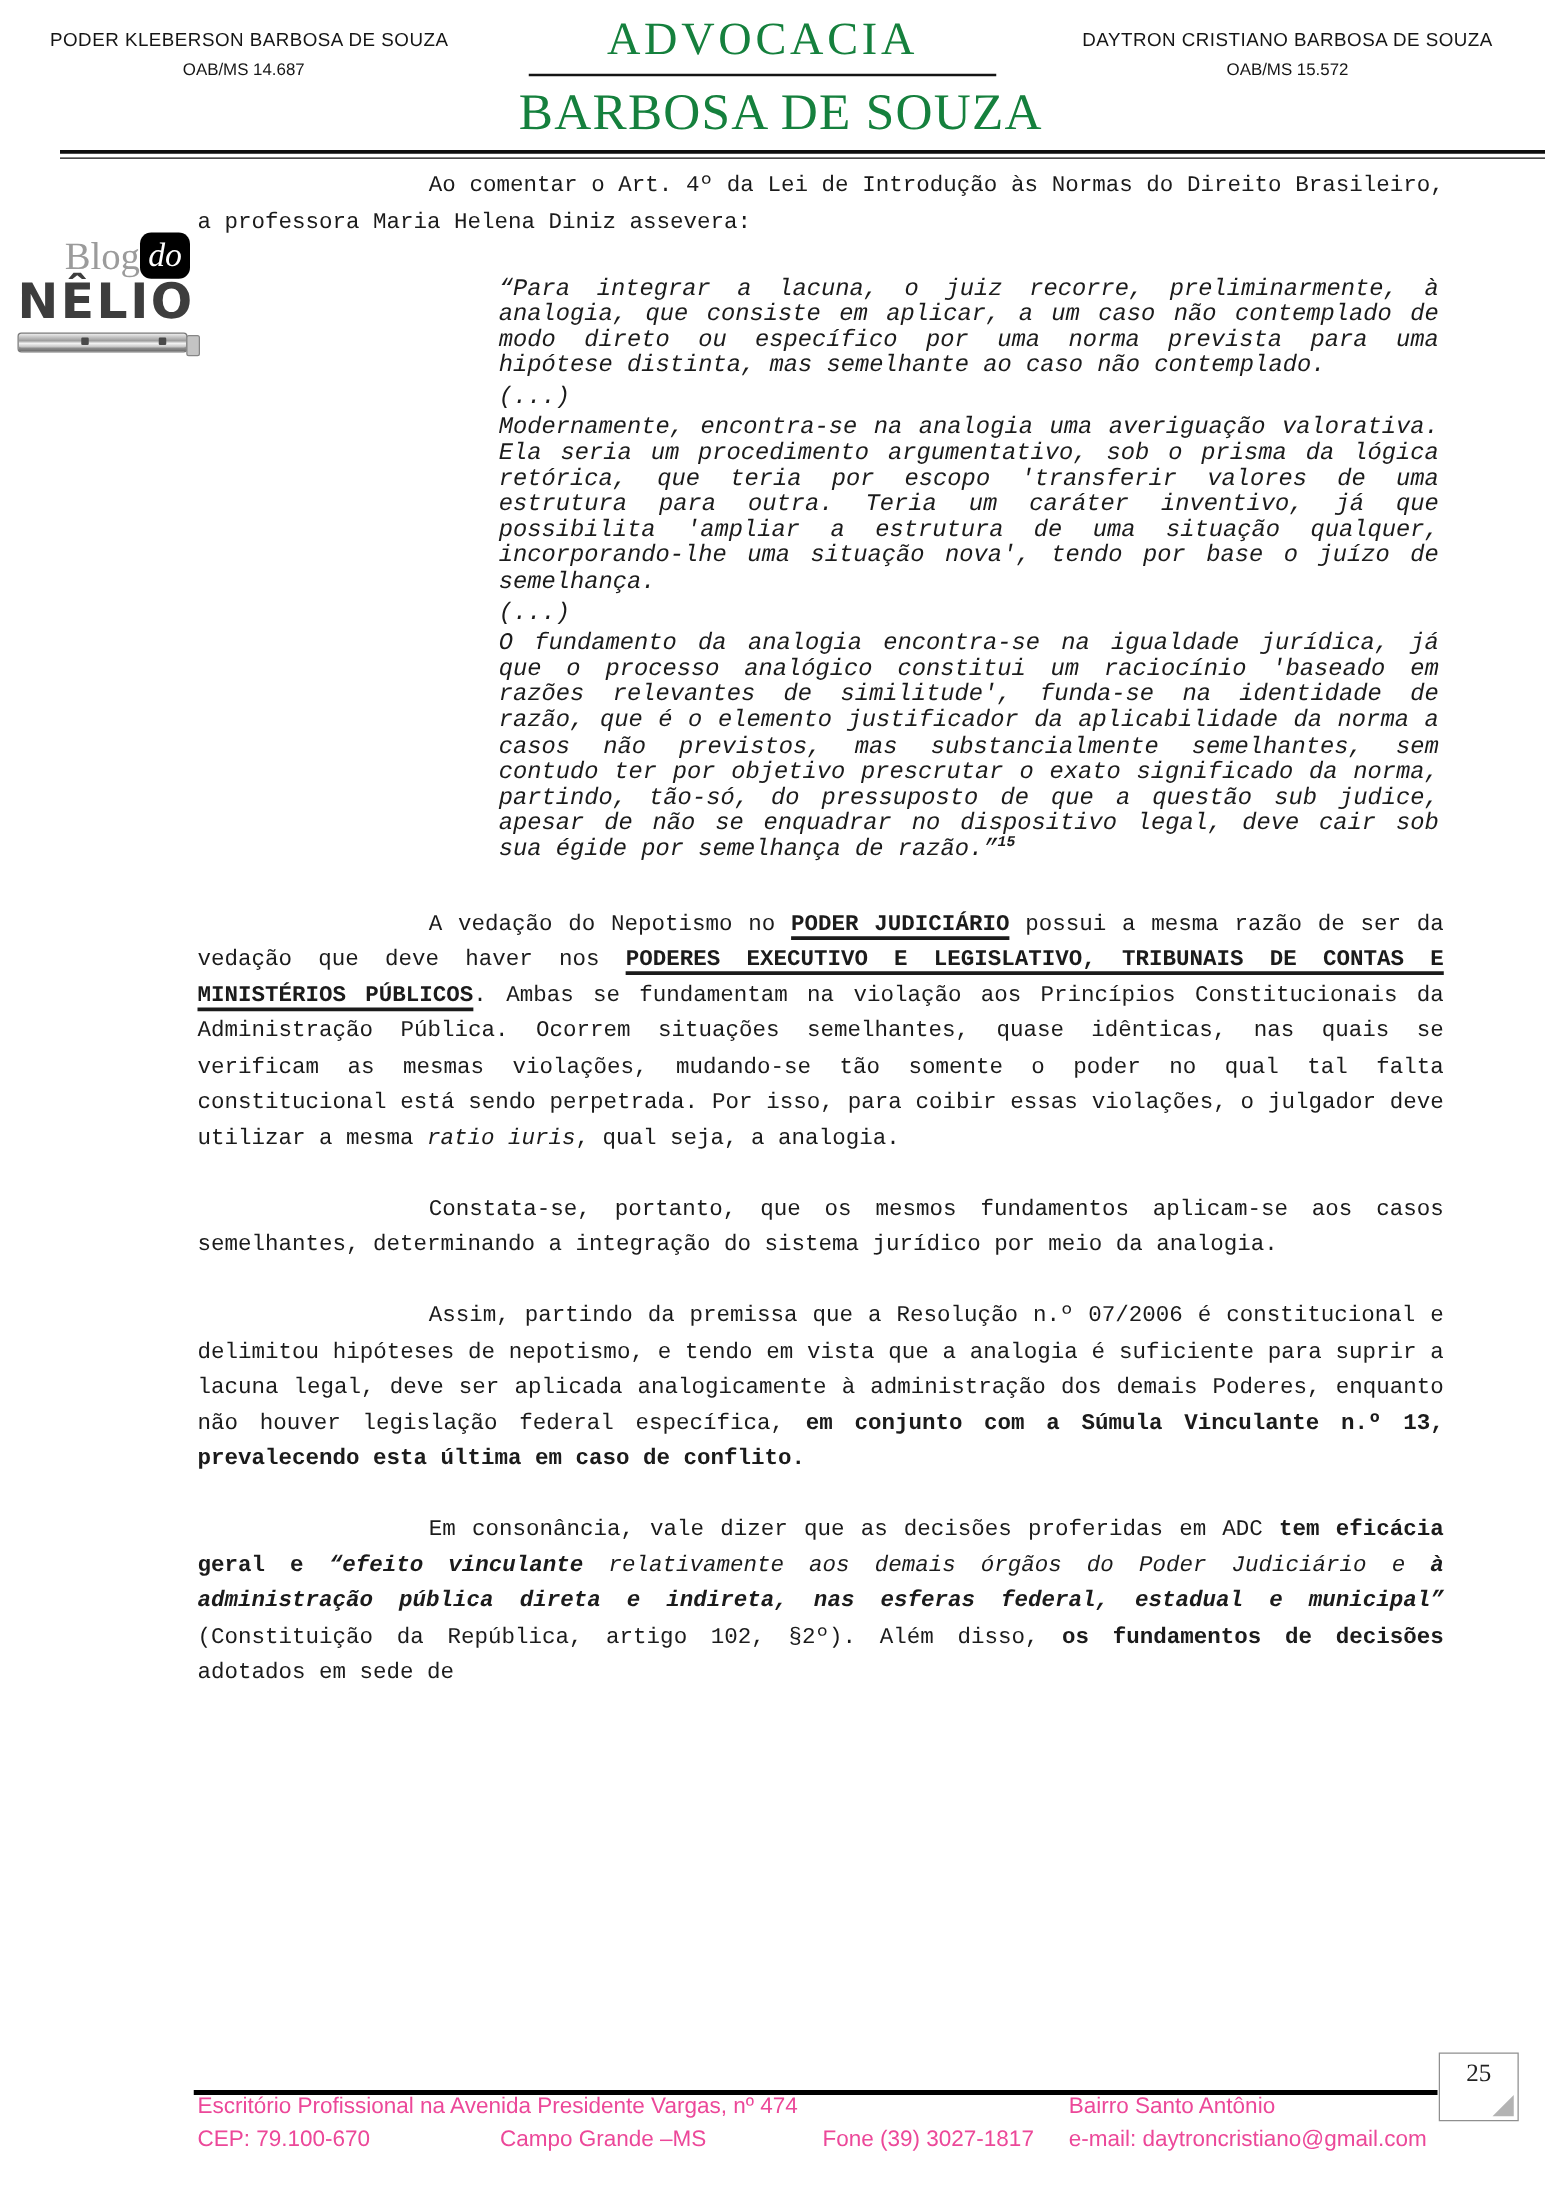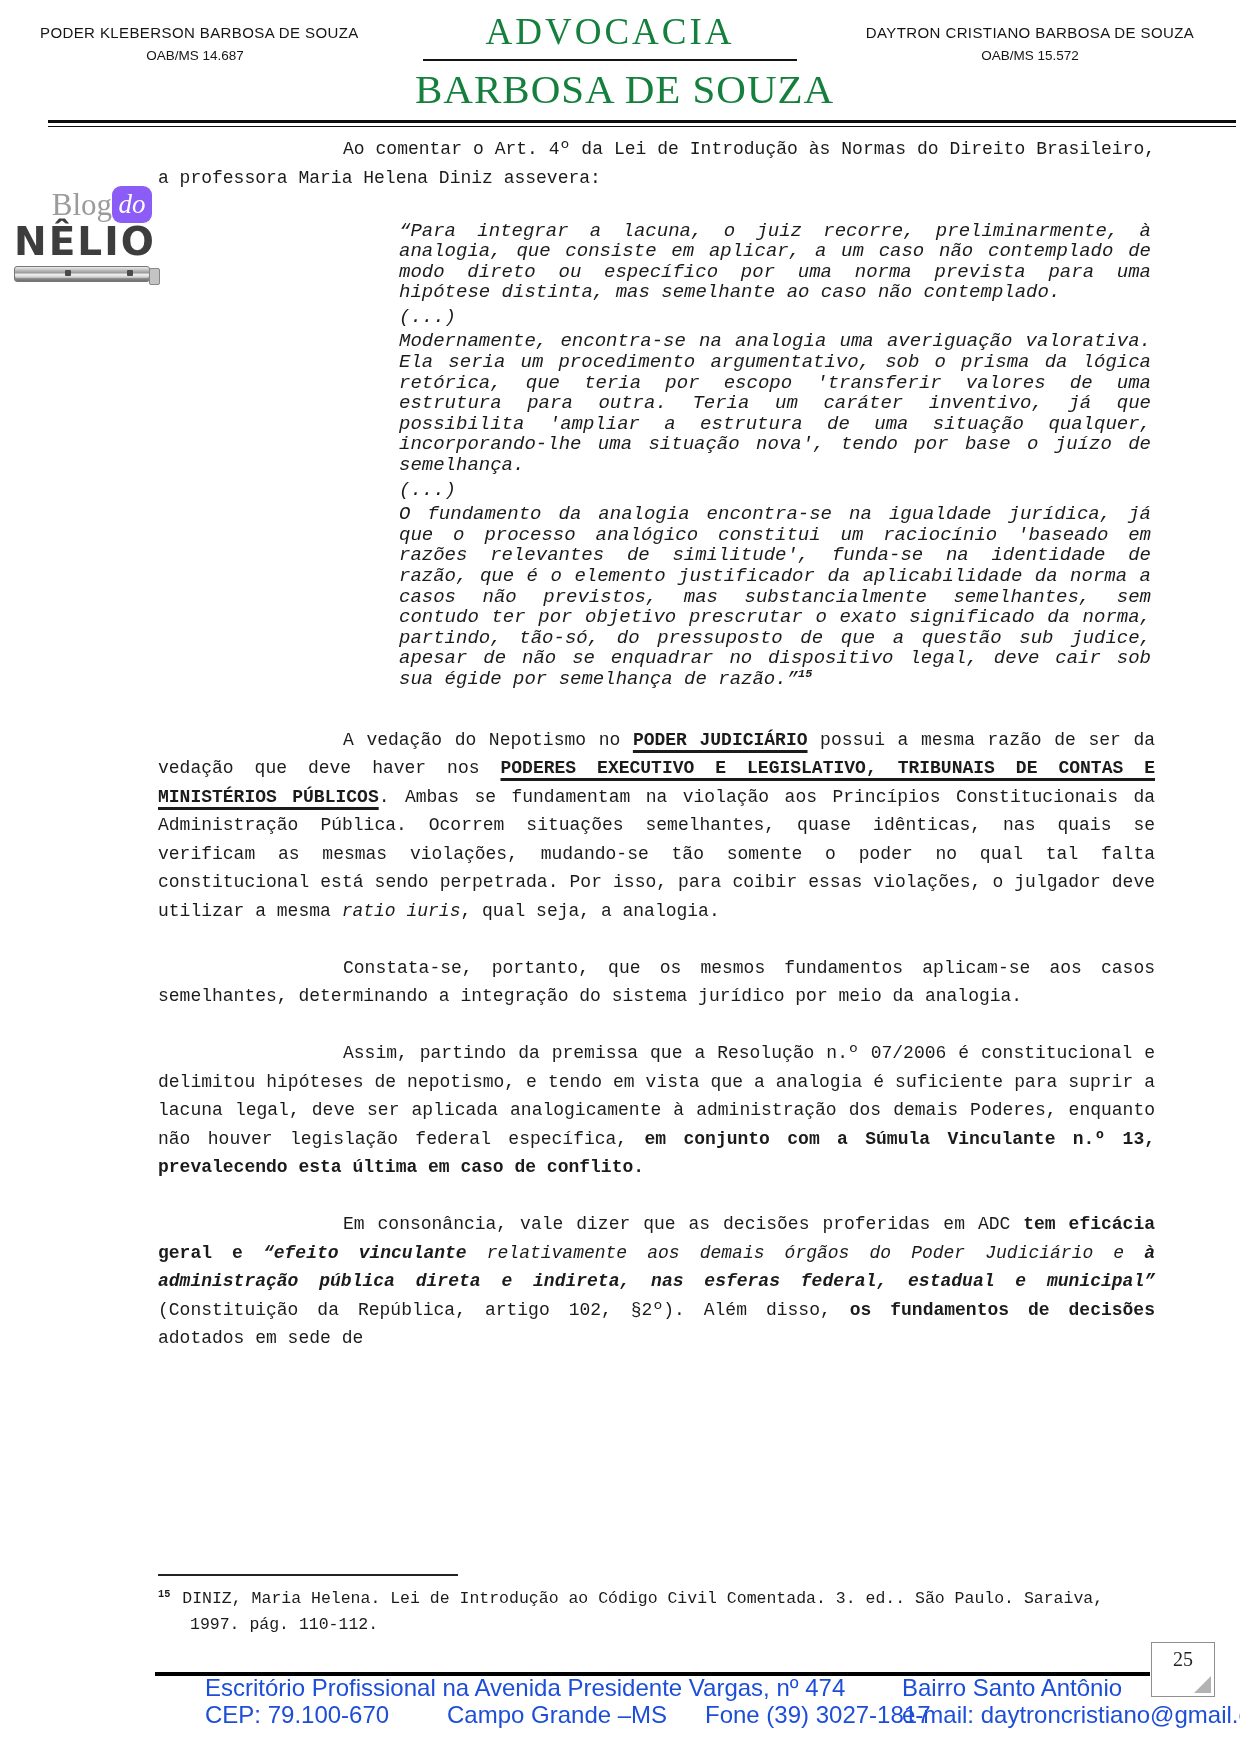--- a/index.html
+++ b/index.html
@@ -51,21 +51,21 @@
 
   
   .footnote-area{position:absolute;left:158px;top:1574px;width:997px;}
   .footnote-rule{width:300px;border:0;border-top:2px solid #222;margin:0 0 10px 0;}
   .footnote{font-size:16.5px;line-height:26px;padding-left:32px;text-indent:-32px;}
   .footnote sup{margin-right:12px;}
 
   
   .footer-rule{position:absolute;left:155px;top:1664px;width:995px;border:0;border-top:4px solid #000;}
   .footer{position:absolute;left:158px;top:1674px;width:997px;
-          font-family:"Liberation Sans","DejaVu Sans",sans-serif;font-size:24px;color:#1d4ed8;margin-left:47px;}
+          font-family:"Liberation Sans","DejaVu Sans",sans-serif;font-size:18px;color:#ec4899;}
   .f-row{position:relative;height:27px;}
   .f-row span{position:absolute;white-space:nowrap;}
   .f-addr{left:0;} .f-district{left:697px;}
   .f-cep{left:0;} .f-city{left:242px;} .f-phone{left:500px;} .f-email{left:697px;}
 
   
   .page-box{position:absolute;left:1151px;top:1642px;width:64px;height:55px;background:#fff;
             border:1.5px solid #8f8f8f;box-sizing:border-box;}
   .page-num{display:block;text-align:center;margin-top:5px;
             font-family:"Liberation Serif","DejaVu Serif",serif;font-size:20px;color:#222;}
@@ -91,21 +91,21 @@
   <div class="hdr-side hdr-right">
     <div class="hdr-name">DAYTRON CRISTIANO BARBOSA DE SOUZA</div>
     <div class="hdr-oab">OAB/MS 15.572</div>
   </div>
 
   <div class="hdr-double-rule"></div>
 
   <div class="logo">
     <div class="logo-row1">
       <span class="logo-blog" style="color: rgb(155, 155, 155);">Blog</span>
-      <span class="logo-do" style="background-color: #8b5cf6;">do</span>
+      <span class="logo-do" style="background-color: #000000;">do</span>
     </div>
     <div class="logo-nelio">NÊLIO</div>
     <div class="logo-bar">
       <span class="bar-dot d1"></span>
       <span class="bar-dot d2"></span>
     </div>
   </div>
 
   <div class="content">
 
@@ -118,26 +118,20 @@
       <p class="quote-part"><span>(...)</span></p>
       <p class="quote-part"><span>O fundamento da analogia encontra-se na igualdade jurídica, já que o processo analógico constitui um raciocínio 'baseado em razões relevantes de similitude', funda-se na identidade de razão, que é o elemento justificador da aplicabilidade da norma a casos não previstos, mas substancialmente semelhantes, sem contudo ter por objetivo prescrutar o exato significado da norma, partindo, tão-só, do pressuposto de que a questão sub judice, apesar de não se enquadrar no dispositivo legal, deve cair sob sua égide por semelhança de razão.”</span><sup class="b">15</sup></p>
     </blockquote>
 
     <p class="body-para"><span>A vedação do Nepotismo no </span><span class="b u">PODER JUDICIÁRIO</span><span> possui a mesma razão de ser da vedação que deve haver nos </span><span class="b u">PODERES EXECUTIVO E LEGISLATIVO, TRIBUNAIS DE CONTAS E MINISTÉRIOS PÚBLICOS</span><span>. Ambas se fundamentam na violação aos Princípios Constitucionais da Administração Pública. Ocorrem situações semelhantes, quase idênticas, nas quais se verificam as mesmas violações, mudando-se tão somente o poder no qual tal falta constitucional está sendo perpetrada. Por isso, para coibir essas violações, o julgador deve utilizar a mesma </span><span class="i">ratio iuris</span><span>, qual seja, a analogia.</span></p>
     <p class="body-para"><span>Constata-se, portanto, que os mesmos fundamentos aplicam-se aos casos semelhantes, determinando a integração do sistema jurídico por meio da analogia.</span></p>
     <p class="body-para"><span>Assim, partindo da premissa que a Resolução n.º 07/2006 é constitucional e delimitou hipóteses de nepotismo, e tendo em vista que a analogia é suficiente para suprir a lacuna legal, deve ser aplicada analogicamente à administração dos demais Poderes, enquanto não houver legislação federal específica, </span><span class="b">em conjunto com a Súmula Vinculante n.º 13, prevalecendo esta última em caso de conflito.</span></p>
     <p class="body-para"><span>Em consonância, vale dizer que as decisões proferidas em ADC </span><span class="b">tem eficácia geral e </span><span class="b i">“efeito vinculante </span><span class="i">relativamente aos demais órgãos do Poder Judiciário e </span><span class="b i">à administração pública direta e indireta, nas esferas federal, estadual e municipal”</span><span> (Constituição da República, artigo 102, §2º). Além disso, </span><span class="b">os fundamentos de decisões</span><span> adotados em sede de</span></p>
   </div>
 
-  <div class="footnote-area">
-    <hr class="footnote-rule">
-    <div class="footnote">
-      <sup>15</sup><span>DINIZ, Maria Helena. Lei de Introdução ao Código Civil Comentada. 3. ed.. São Paulo. Saraiva, 1997. pág.  110-112.</span>
-    </div>
-  </div>
 
   <hr class="footer-rule">
   <div class="footer">
     <div class="f-row">
       <span class="f-addr">Escritório Profissional na Avenida Presidente Vargas, nº 474</span>
       <span class="f-district">Bairro Santo Antônio</span>
     </div>
     <div class="f-row">
       <span class="f-cep">CEP: 79.100-670</span>
       <span class="f-city">Campo Grande –MS</span>

